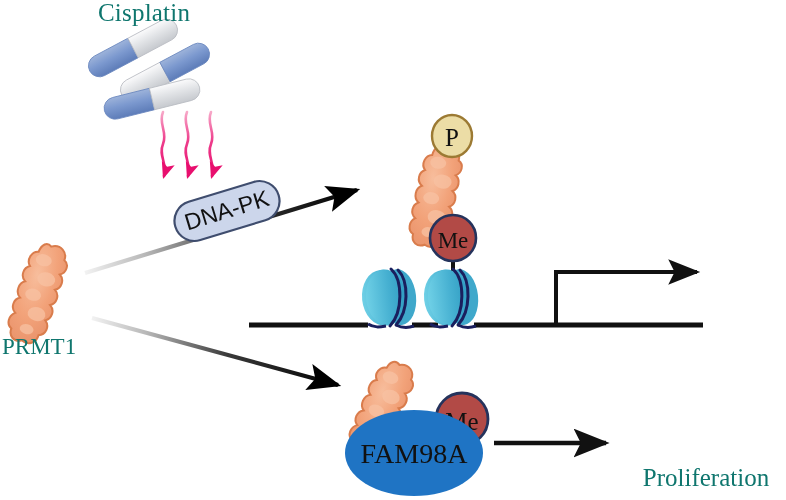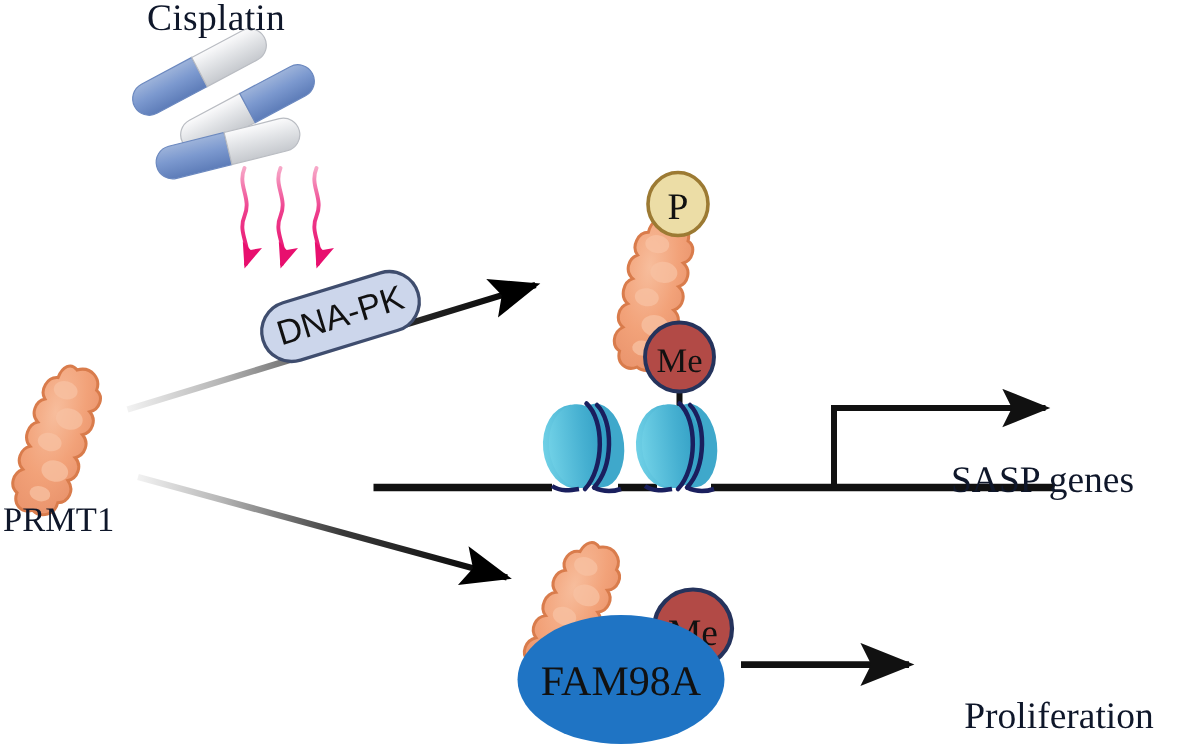--- a/index.html
+++ b/index.html
@@ -17,21 +17,21 @@
   }
   #figure-svg {
     position: absolute;
     left: 0;
     top: 0;
     width: 786px;
     height: 500px;
   }
   .lbl {
     position: absolute;
-    color: #0f172a;
+    color: #0f766e;
     font-family: "Liberation Serif", "DejaVu Serif", serif;
     white-space: pre;
     line-height: 1.0;
   }
   #label-cisplatin {
     left: 98px; top: 0px;
     font-size: 25px;
     letter-spacing: 0.2px;
   }
   #label-prmt1 {
@@ -279,21 +279,20 @@
 
     <g>
       <path d="M 494,443 L 606,443" fill="none" stroke="#111111" stroke-width="4.5" marker-end="url(#arrowBlack)"></path>
     </g>
   </svg>
 
   <div class="lbl" id="label-cisplatin">Cisplatin</div>
 
   <div class="lbl" id="label-prmt1">PRMT1</div>
 
-  <div class="lbl" id="label-sasp">SASP genes</div>
 
   <div class="lbl" id="label-outcome">
     <span class="outcome-line">Proliferation</span>
     
     
   </div>
 
 </div>
 
 </body></html>

